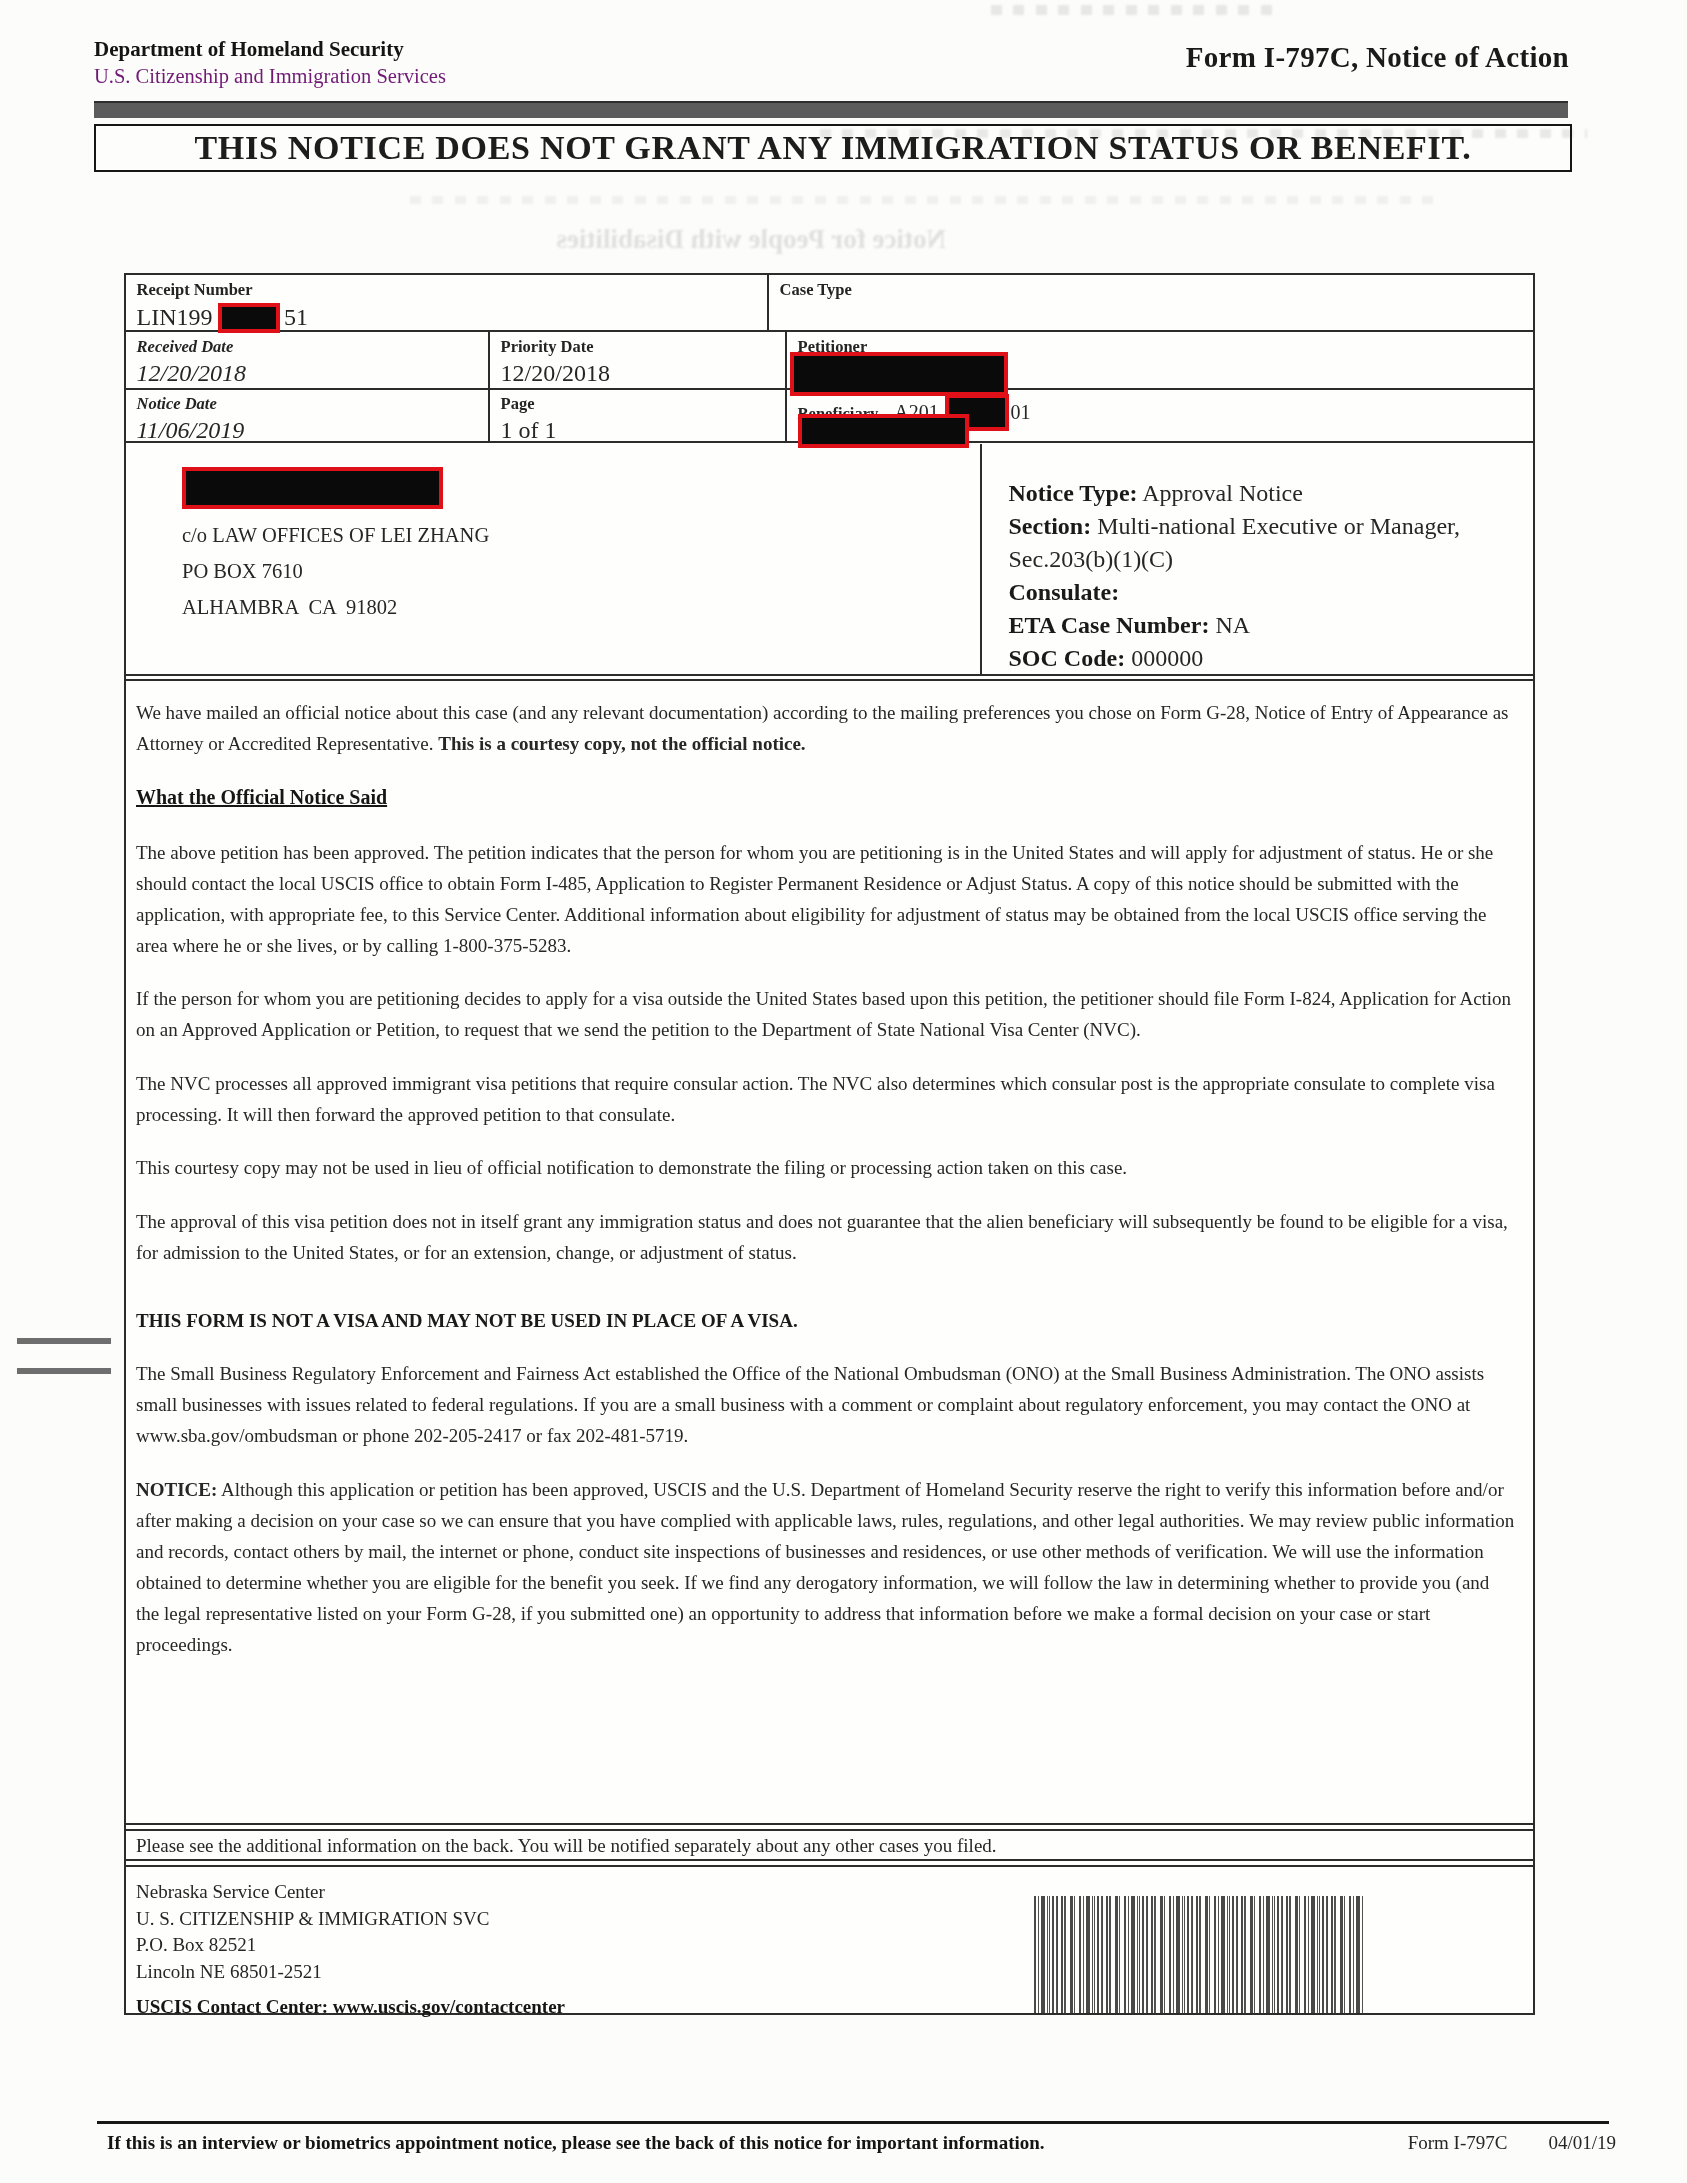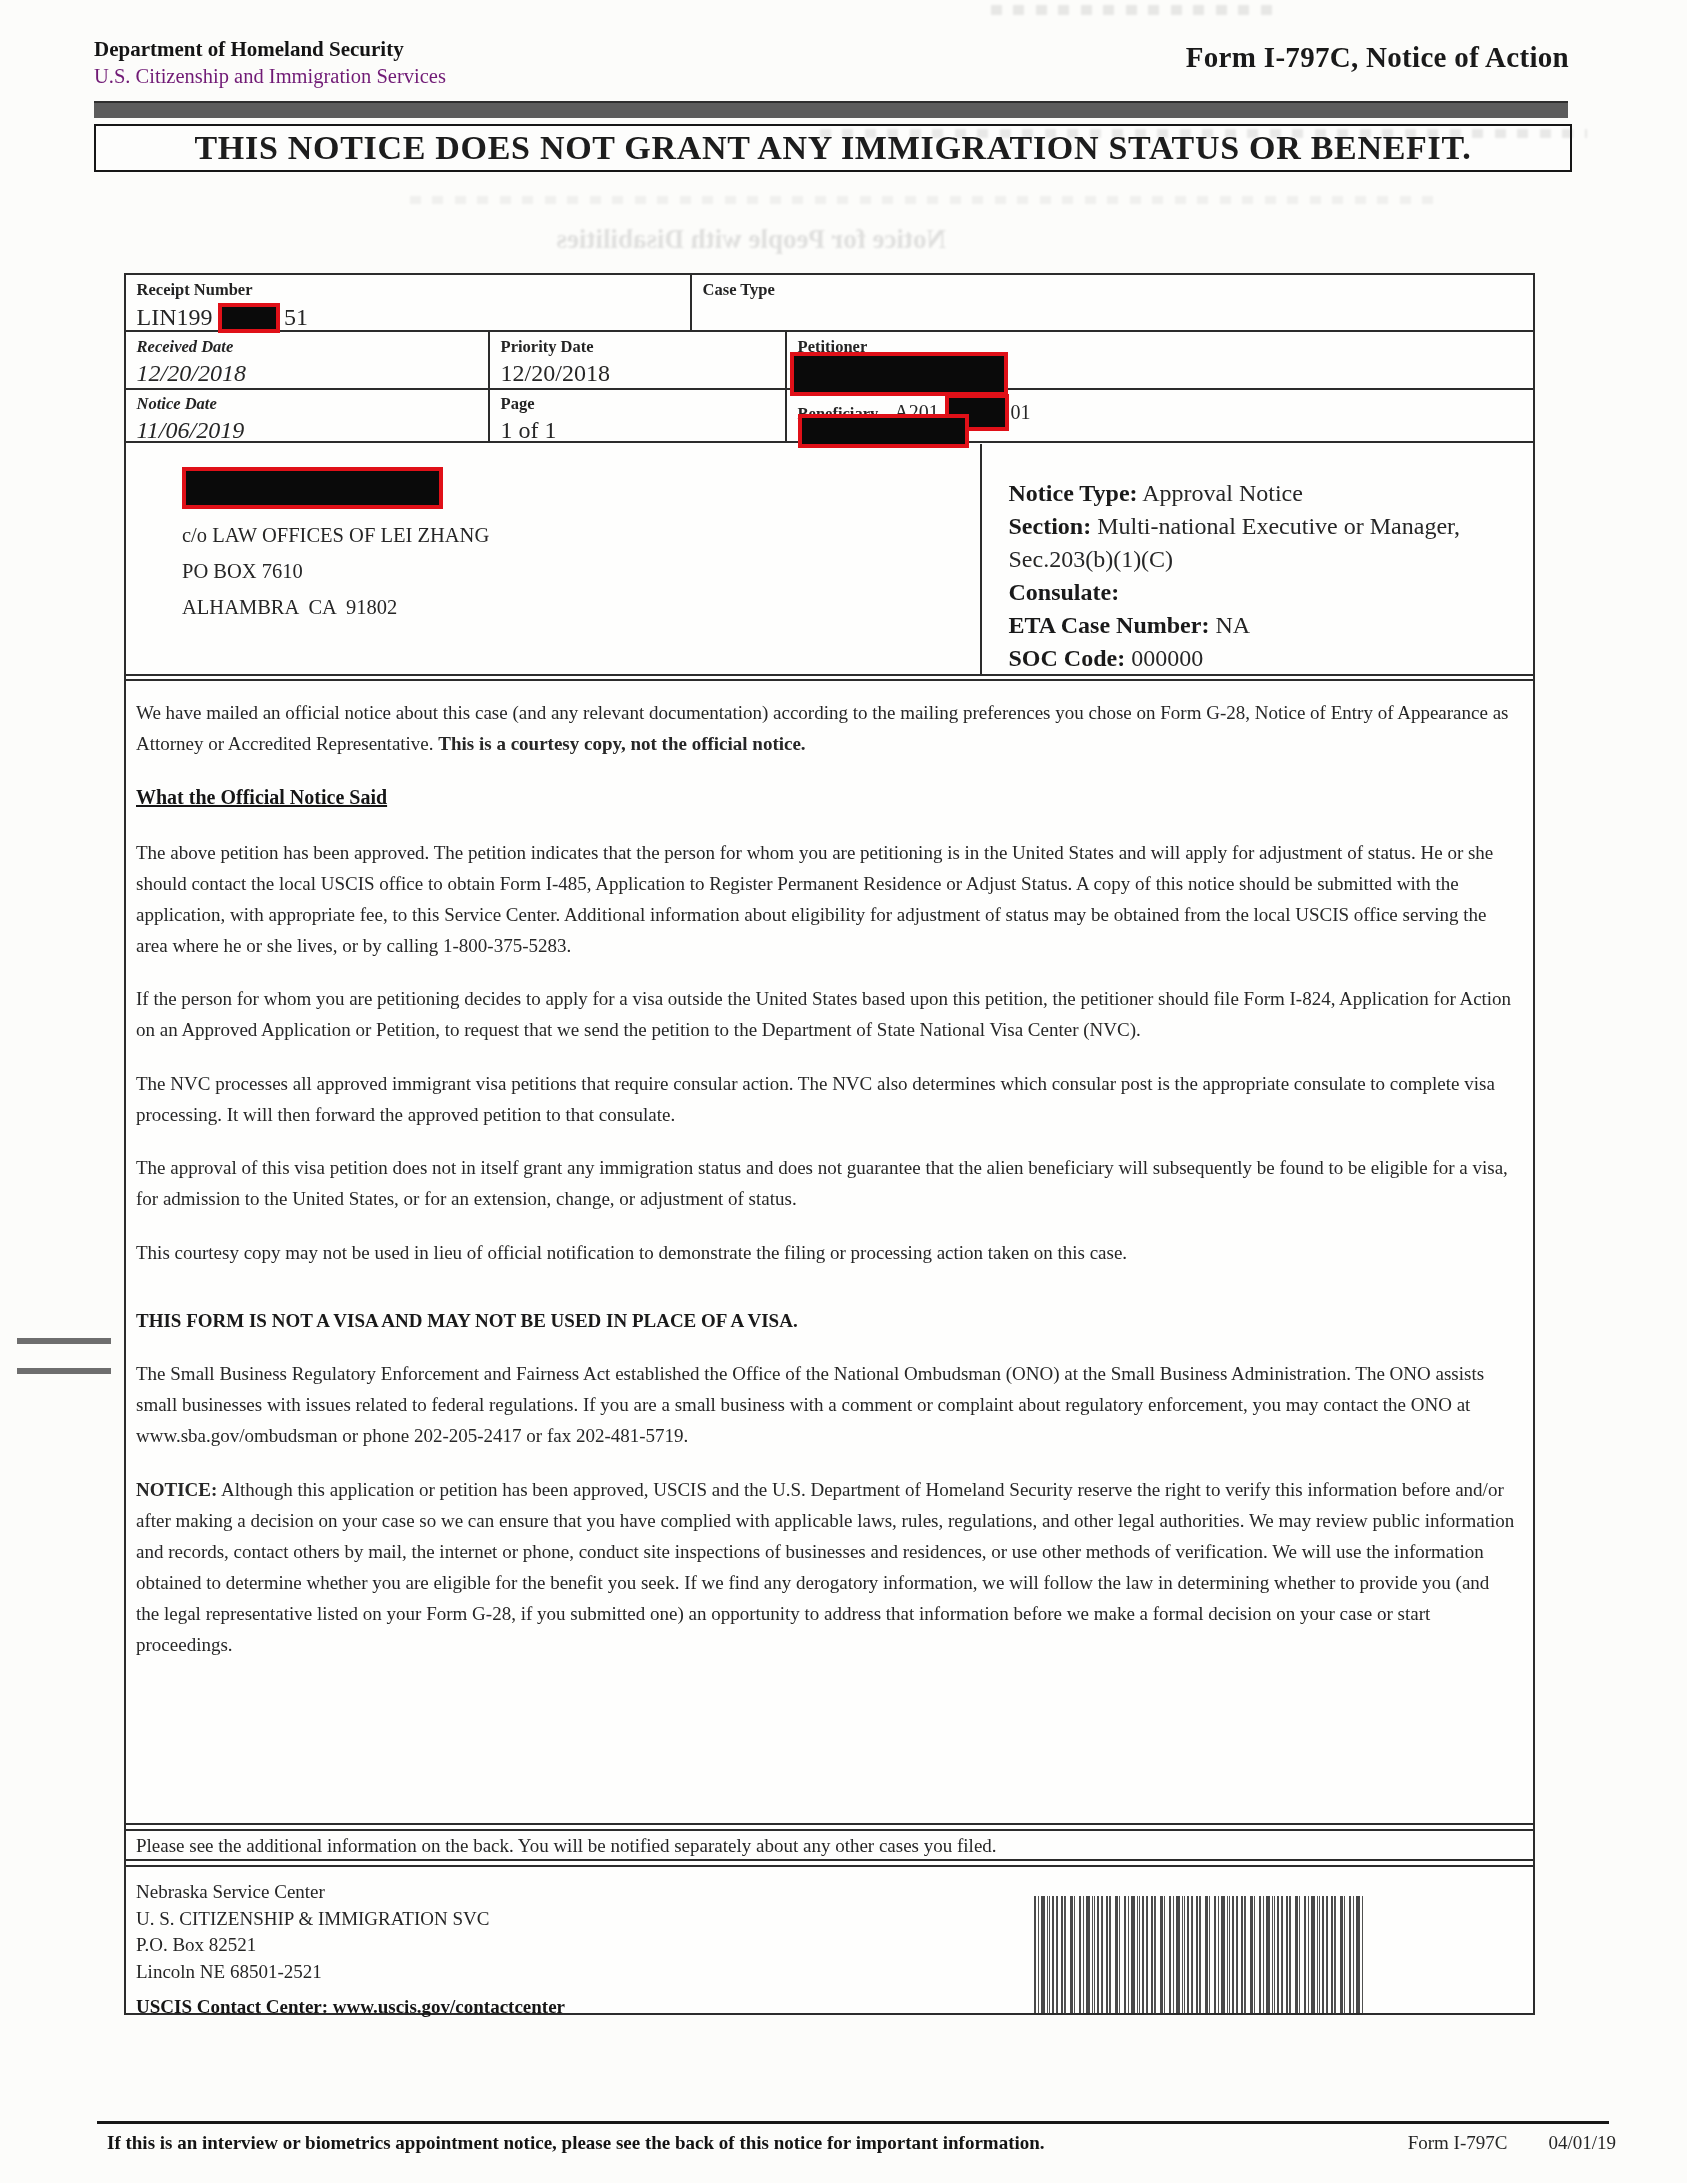--- a/index.html
+++ b/index.html
@@ -67,21 +67,21 @@
   .main-box{
     position:absolute;left:124px;top:273px;width:1411px;height:1742px;
     border:2px solid #2c2c2c;box-sizing:border-box;background:#fefefd;
   }
   .row{position:absolute;left:0;right:0;display:flex;box-sizing:border-box;}
   .cell{box-sizing:border-box;padding:5.3px 6.6px 0 10.6px;position:relative;}
   .cell + .cell{border-left:2px solid #2c2c2c;}
   .row-a{top:0;height:57px;border-bottom:2px solid #2c2c2c;}
   .row-b{top:57px;height:58px;border-bottom:2px solid #2c2c2c;}
   .row-c{top:114px;height:54px;border-bottom:2px solid #2c2c2c;}
-  .w-receipt{width:564px;}
+  .w-receipt{width:641px;}
   .w-col1{width:362px;font-style:italic;}
   .w-col2{width:297px;}
   .cell-grow{flex:1;}
   .fld-label{font-size:16.5px;font-weight:bold;color:#242424;}
   .fld-value{font-size:24px;color:#262626;margin-top:2.6px;white-space:pre-wrap;}
   .inline-label-row{font-size:20px;color:#262626;}
   .inline-label-row .fld-label{margin-right:16px;}
 
   
   .row-addr{top:169px;height:232px;border-bottom:2px solid #2c2c2c;}
@@ -215,22 +215,22 @@
         <div class="nt-line"><b>SOC Code:</b> <span>000000</span></div>
       </div>
     </div>
 
     <div class="body-sec">
       <p><span>We have mailed an official notice about this case (and any relevant documentation) according to the mailing preferences you chose on Form G-28, Notice of Entry of Appearance as Attorney or Accredited Representative. </span><strong>This is a courtesy copy, not the official notice.</strong></p>
       <div class="sec-heading">What the Official Notice Said</div>
       <p>The above petition has been approved. The petition indicates that the person for whom you are petitioning is in the United States and will apply for adjustment of status. He or she should contact the local USCIS office to obtain Form I-485, Application to Register Permanent Residence or Adjust Status. A copy of this notice should be submitted with the application, with appropriate fee, to this Service Center. Additional information about eligibility for adjustment of status may be obtained from the local USCIS office serving the area where he or she lives, or by calling 1-800-375-5283.</p>
       <p>If the person for whom you are petitioning decides to apply for a visa outside the United States based upon this petition, the petitioner should file Form I-824, Application for Action on an Approved Application or Petition, to request that we send the petition to the Department of State National Visa Center (NVC).</p>
       <p>The NVC processes all approved immigrant visa petitions that require consular action. The NVC also determines which consular post is the appropriate consulate to complete visa processing. It will then forward the approved petition to that consulate.</p>
+      <p>This courtesy copy may not be used in lieu of official notification to demonstrate the filing or processing action taken on this case.</p>
       <p>The approval of this visa petition does not in itself grant any immigration status and does not guarantee that the alien beneficiary will subsequently be found to be eligible for a visa, for admission to the United States, or for an extension, change, or adjustment of status.</p>
-      <p>This courtesy copy may not be used in lieu of official notification to demonstrate the filing or processing action taken on this case.</p>
       <p class="allcaps-bold gap-lg">THIS FORM IS NOT A VISA AND MAY NOT BE USED IN PLACE OF A VISA.</p>
       <p>The Small Business Regulatory Enforcement and Fairness Act established the Office of the National Ombudsman (ONO) at the Small Business Administration. The ONO assists small businesses with issues related to federal regulations. If you are a small business with a comment or complaint about regulatory enforcement, you may contact the ONO at www.sba.gov/ombudsman or phone 202-205-2417 or fax 202-481-5719.</p>
       <p><strong>NOTICE:</strong><span> Although this application or petition has been approved, USCIS and the U.S. Department of Homeland Security reserve the right to verify this information before and/or after making a decision on your case so we can ensure that you have complied with applicable laws, rules, regulations, and other legal authorities. We may review public information and records, contact others by mail, the internet or phone, conduct site inspections of businesses and residences, or use other methods of verification. We will use the information obtained to determine whether you are eligible for the benefit you seek. If we find any derogatory information, we will follow the law in determining whether to provide you (and the legal representative listed on your Form G-28, if you submitted one) an opportunity to address that information before we make a formal decision on your case or start proceedings.</span></p>
     </div>
 
     <div class="back-row">Please see the additional information on the back. You will be notified separately about any other cases you filed.</div>
 
     <div class="footer-sec">
       <div class="sc-line">Nebraska Service Center</div>
       <div class="sc-line">U. S. CITIZENSHIP &amp; IMMIGRATION SVC</div>

